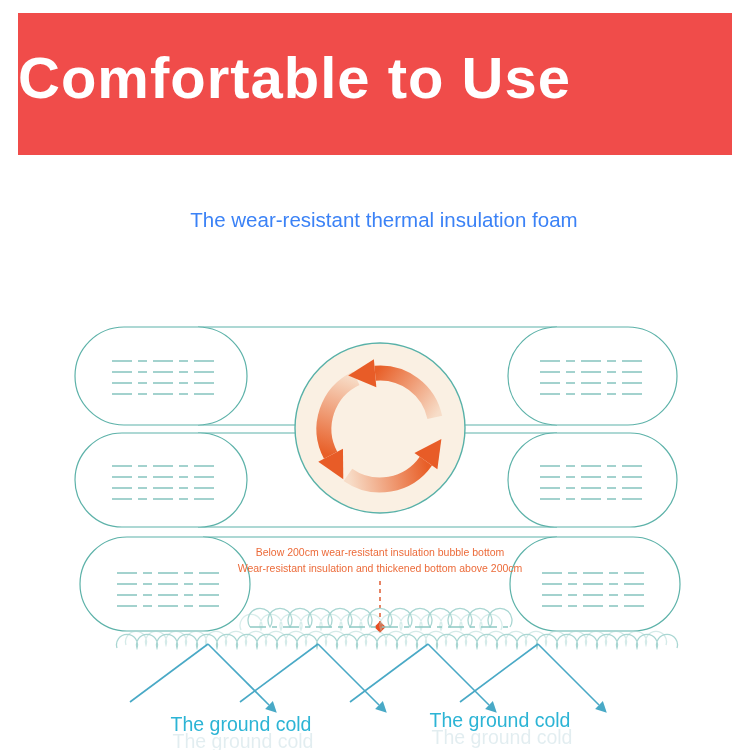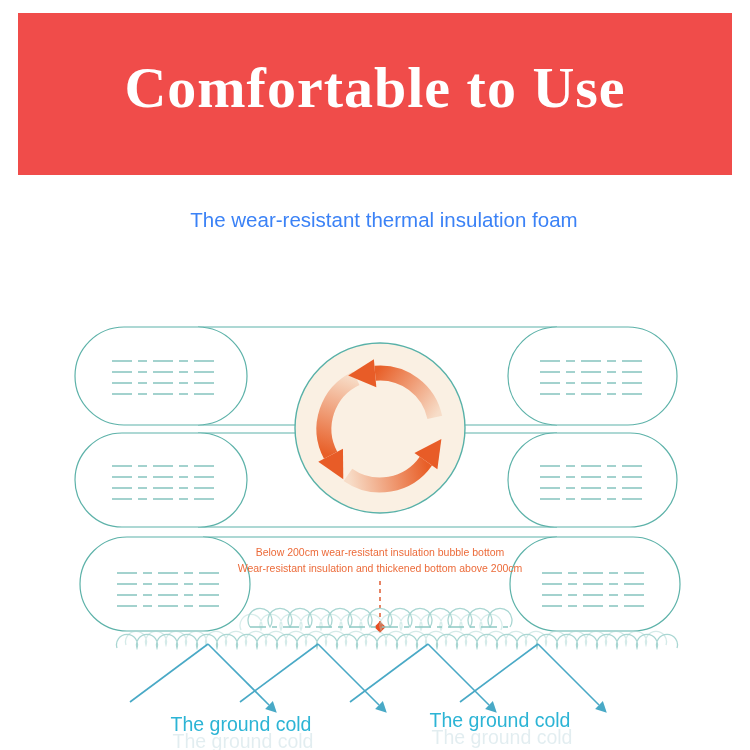--- a/index.html
+++ b/index.html
@@ -1,22 +1,22 @@
 <!DOCTYPE html>
 <html><head>
 <meta charset="utf-8">
 <style>
   html,body{margin:0;padding:0;}
   body{
     width:750px;height:750px;position:relative;background:#ffffff;
     font-family:"Liberation Sans", sans-serif;overflow:hidden;
   }
   .banner{
-    position:absolute;left:18px;top:13px;width:714px;height:162px;
-    background:#f04c4a;display:flex;align-items:center;justify-content:center;font-family:Liberation Serif, serif;
+    position:absolute;left:18px;top:13px;width:714px;height:142px;
+    background:#f04c4a;display:flex;align-items:center;
   }
   .banner-title{
     color:#ffffff;font-size:58px;font-weight:bold;letter-spacing:1px;
     margin-top:-14px;white-space:nowrap;
   }
   .subtitle{
     position:absolute;left:9px;top:207px;width:750px;text-align:center;
     color:#3b82f6;font-size:20.5px;line-height:26px;
   }
   .diagram{position:absolute;left:0;top:300px;width:750px;height:450px;}

